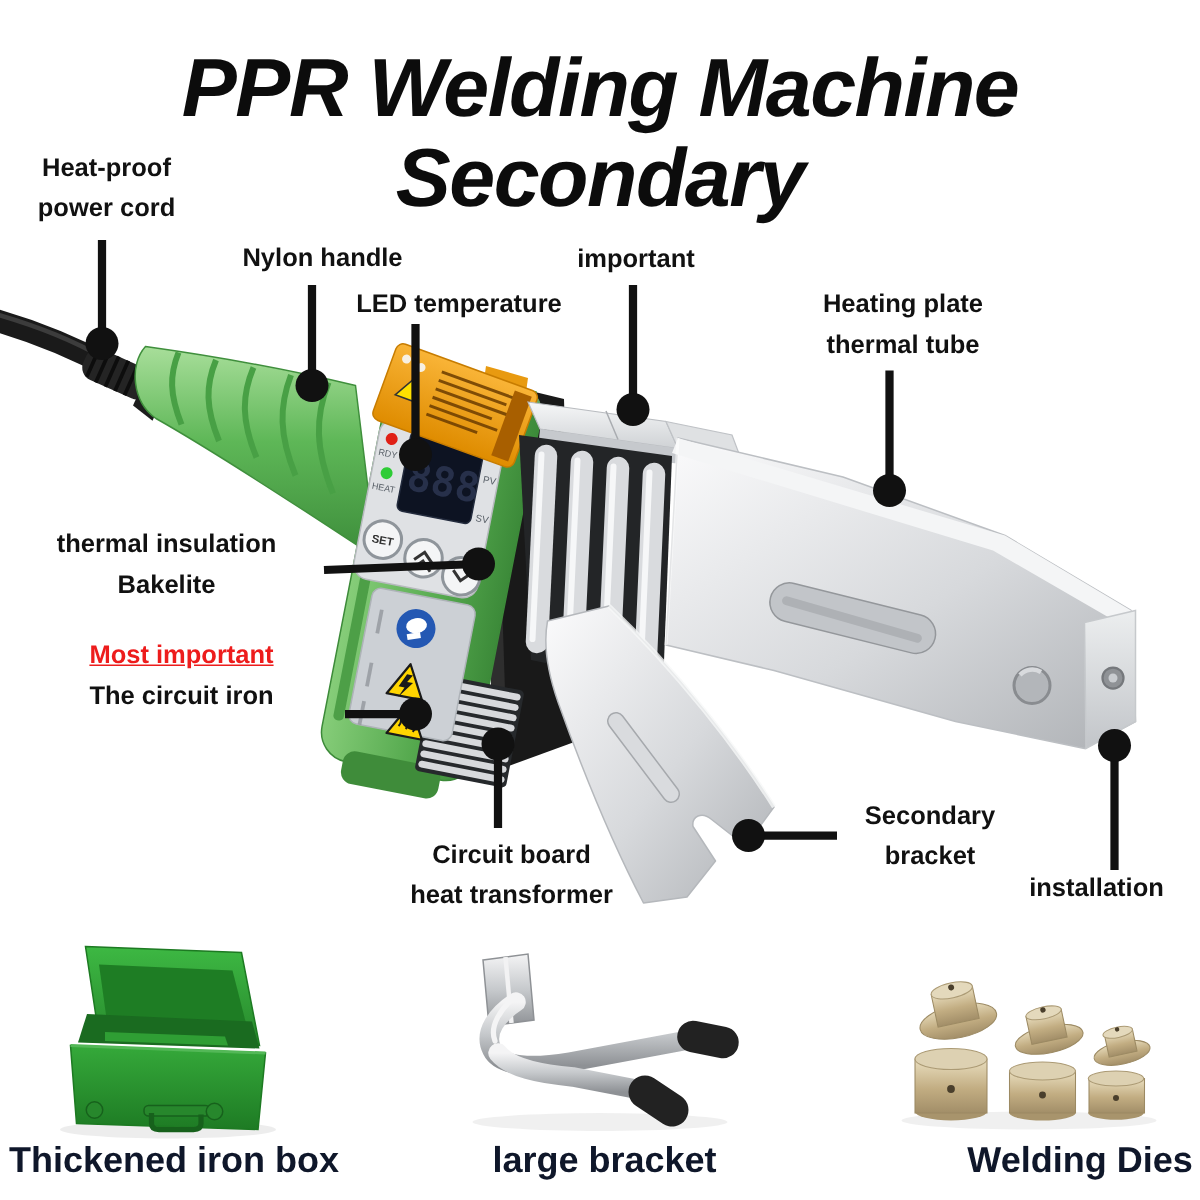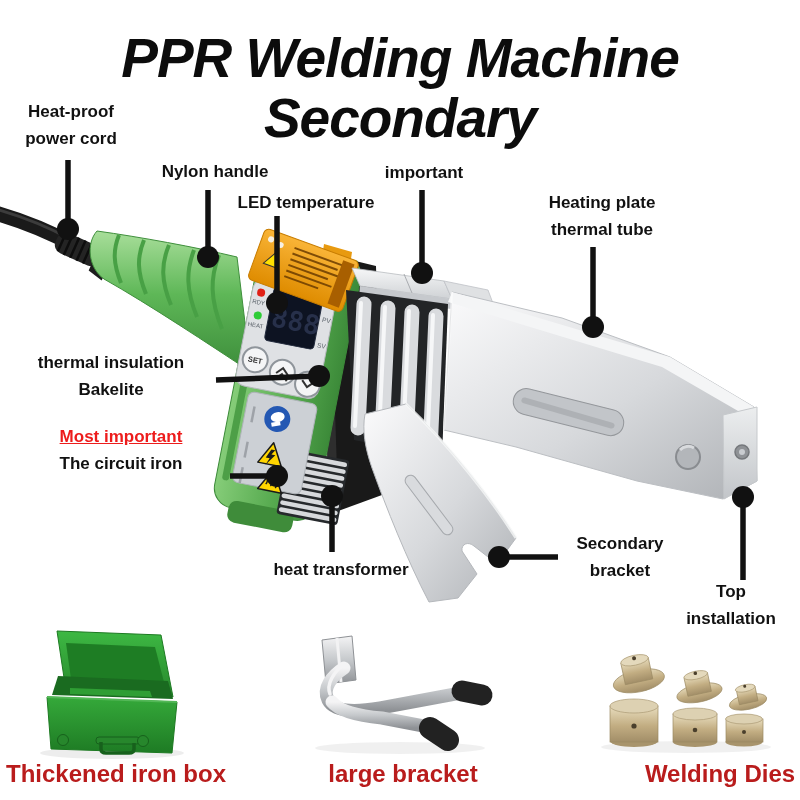--- a/index.html
+++ b/index.html
@@ -5,21 +5,21 @@
   html,body{margin:0;padding:0;background:#fff;}
   .stage{position:relative;width:800px;height:800px;background:#ffffff;overflow:hidden;
          font-family:"Liberation Sans",sans-serif;color:#111;}
   .title{position:absolute;left:400px;top:8px;transform:translateX(-50%);
          text-align:center;font-weight:bold;font-style:italic;font-size:55px;line-height:60px;
          letter-spacing:-1px;color:#0c0c0c;white-space:nowrap;margin-top:20px;}
   .co{position:absolute;transform:translateX(-50%);text-align:center;font-weight:bold;
       font-size:17px;line-height:27px;white-space:nowrap;color:#111;}
   .co .hl{color:#ed1c1c;text-decoration:underline;}
   .bl{position:absolute;transform:translateX(-50%);text-align:center;font-weight:bold;
-      font-size:24px;white-space:nowrap;color:#b91c1c;}
+      font-size:24px;white-space:nowrap;color:#0f172a;}
   svg.art{position:absolute;left:0;top:0;}
 </style>
 </head>
 <body>
 
 <div class="stage">
 
   <svg class="art" width="800" height="800" viewBox="0 0 800 800">
     <defs>
       <linearGradient id="greenHandle" x1="0" y1="0" x2="0" y2="1">
@@ -328,30 +328,30 @@
     <div>thermal insulation</div>
     <div>Bakelite</div>
   </div>
 
   <div class="co" style="left:121px;top:423px">
     <div class="hl">Most important</div>
     <div>The circuit iron</div>
   </div>
 
   <div class="co" style="left:341px;top:556px">
+    <div>Circuit board</div>
     <div>heat transformer</div>
   </div>
 
   <div class="co" style="left:620px;top:530px">
     <div>Secondary</div>
     <div>bracket</div>
   </div>
 
   <div class="co" style="left:731px;top:578px">
-    <div>Top</div>
     <div>installation</div>
   </div>
 
   <div class="bl" style="left:116px;top:760px">Thickened iron box</div>
   <div class="bl" style="left:403px;top:760px">large bracket</div>
   <div class="bl" style="left:720px;top:760px">Welding Dies</div>
 
 </div>
 
 </body></html>

